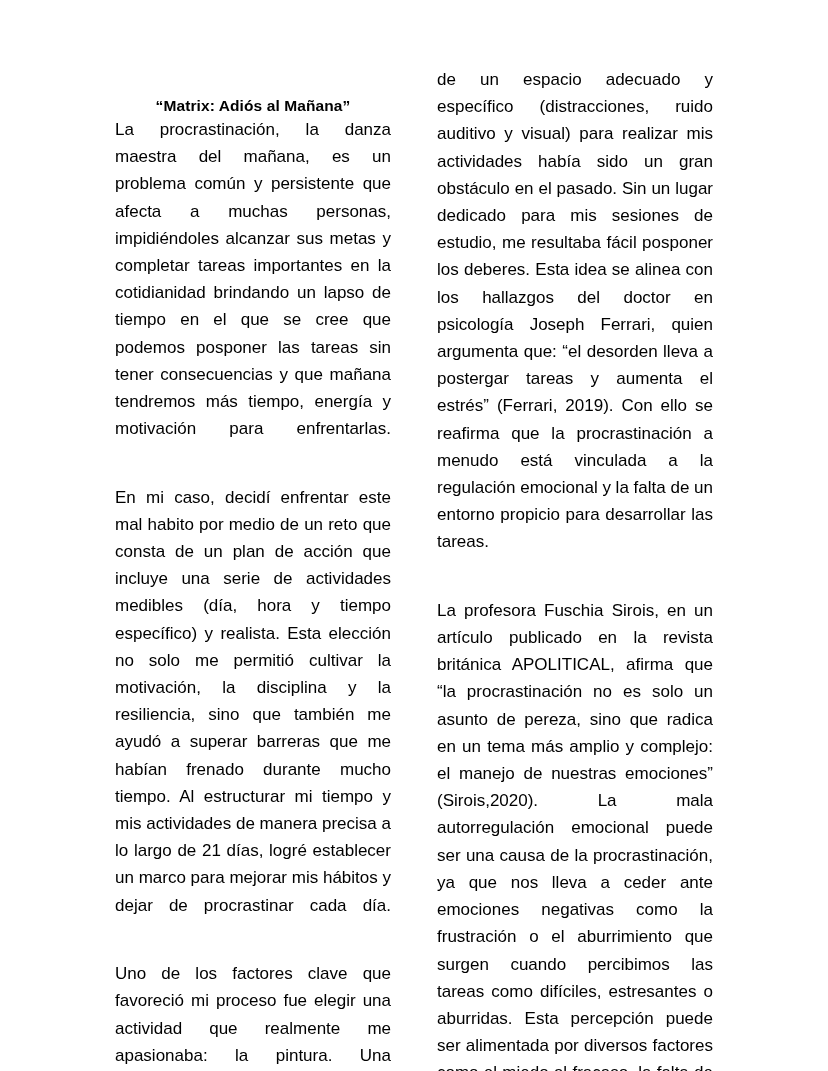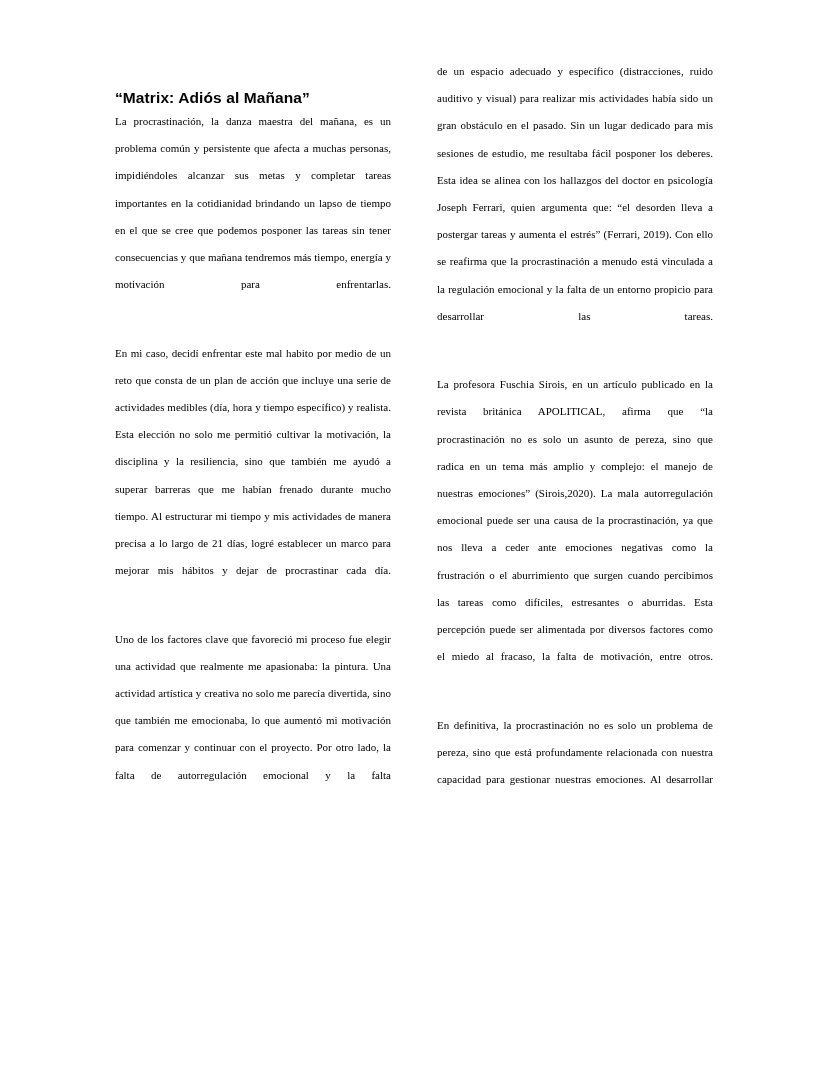--- a/index.html
+++ b/index.html
@@ -18,24 +18,25 @@
   .page {
     position: relative;
     width: 828px;
     height: 1071px;
     background: #ffffff;
     box-sizing: border-box;
     padding: 88px 115px 0 115px;
   }
 
   .doc-title {
+    text-align: center;
     font-size: 15.5px;
     font-weight: bold;
     line-height: 20px;
-    margin: 0 0 0 0;
+    margin: 8px 0 0 0;
     letter-spacing: 0.1px;
     
     width: 276px;
   }
 
   .columns {
     display: block;
     position: relative;
     width: 598px;
     height: 900px;
@@ -45,27 +46,26 @@
   .column {
     position: absolute;
     top: 0;
     width: 276px;
   }
   .column-left  { left: 0; }
   .column-right { left: 322px; top: -50px; }
 
   .para {
     margin: 0 0 14px 0;
-    font-size: 11px;
+    font-size: 17px;
     line-height: 27.2px;
     text-align: justify;
     text-justify: inter-word;
     hyphens: none;
     word-spacing: 0px;
-    font-family: Liberation Serif, serif;
   }
   .para:last-child { margin-bottom: 0; }
 
   
   .para::after {
     content: "";
     display: inline-block;
     width: 100%;
   }
 </style>

